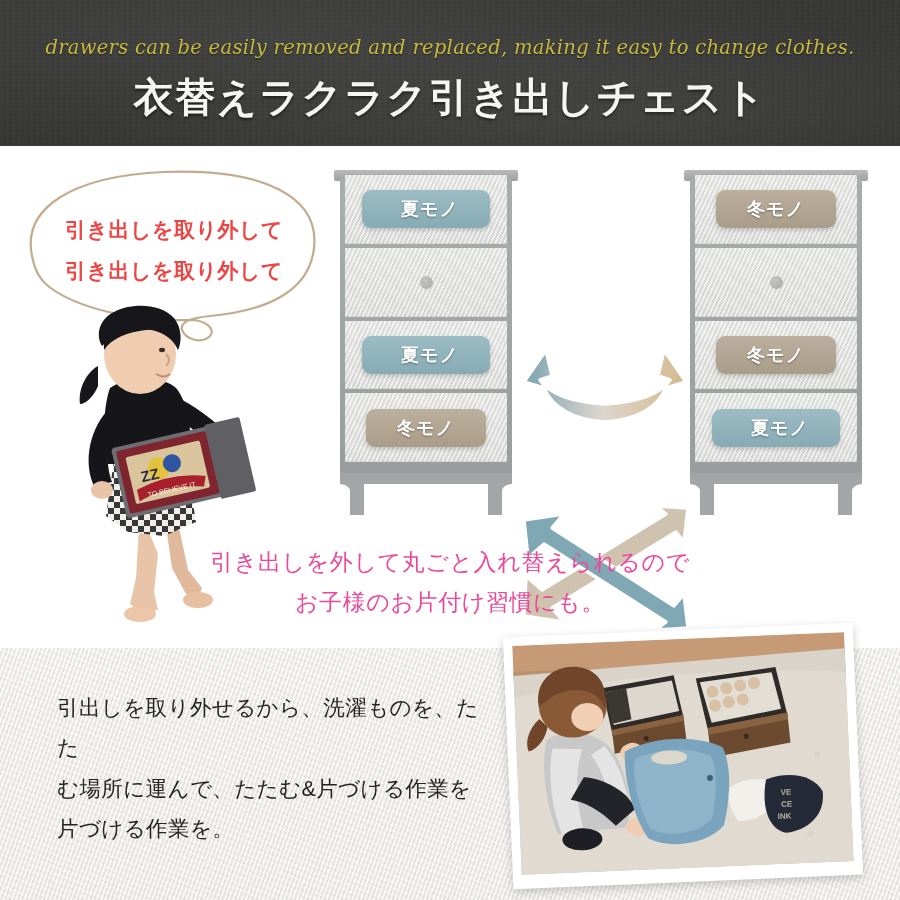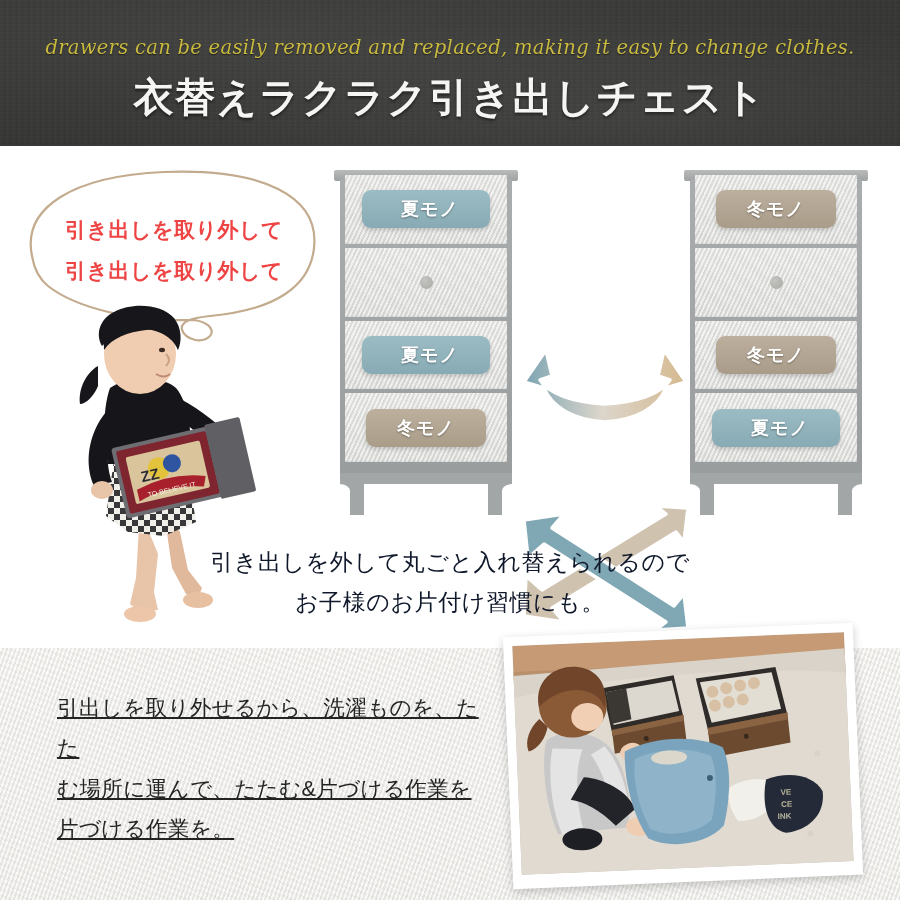--- a/index.html
+++ b/index.html
@@ -98,35 +98,35 @@
   }
   .d-legs{position:absolute;left:-2px;top:303px;width:176px;height:44px;}
 
   
   .arrows-top{position:absolute;left:518px;top:192px;width:174px;height:112px;}
   .arrows-x{position:absolute;left:516px;top:352px;width:178px;height:142px;}
 
   
   .caption{
     position:absolute;left:0;top:396px;width:900px;text-align:center;
-    font-size:23px;color:#0f172a;line-height:1.75;letter-spacing:.6px;
+    font-size:23px;color:#ec4899;line-height:1.75;letter-spacing:.6px;
   }
   .caption span{display:block;}
 
   
   .bottom{
     position:absolute;left:0;top:648px;width:900px;height:252px;
     background:
       repeating-linear-gradient(110deg,rgba(255,255,255,.55) 0 2px,rgba(222,220,216,.5) 2px 4px),
       repeating-linear-gradient(20deg,rgba(255,255,255,.4) 0 3px,rgba(226,224,220,.4) 3px 6px),
       linear-gradient(180deg,#f2f1ef,#eceae7);
   }
   .bottom-text{
     position:absolute;left:57px;top:40px;width:440px;
-    font-size:21.5px;color:#242424;line-height:1.88;letter-spacing:.4px;text-decoration:underline;
+    font-size:21.5px;color:#242424;line-height:1.88;letter-spacing:.4px;
   }
   .bottom-text span{display:block;}
 
   
   .polaroid{
     position:absolute;left:508px;top:-18px;width:350px;height:252px;
     background:#ffffff;
     transform:rotate(-2.4deg);
     box-shadow:0 3px 10px rgba(0,0,0,.2);
     padding:9px 9px 14px 9px;box-sizing:border-box;

